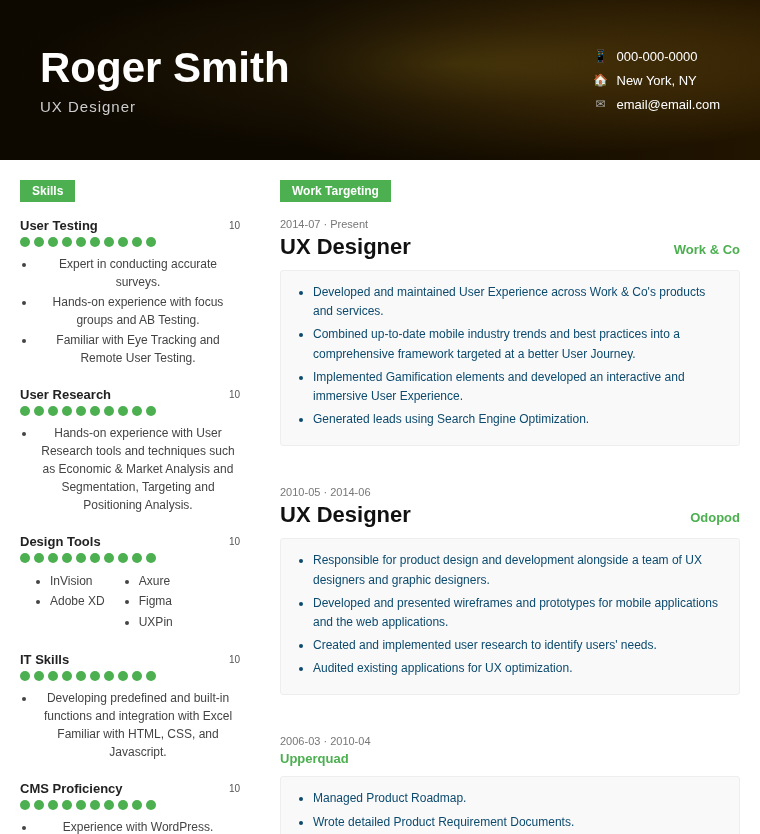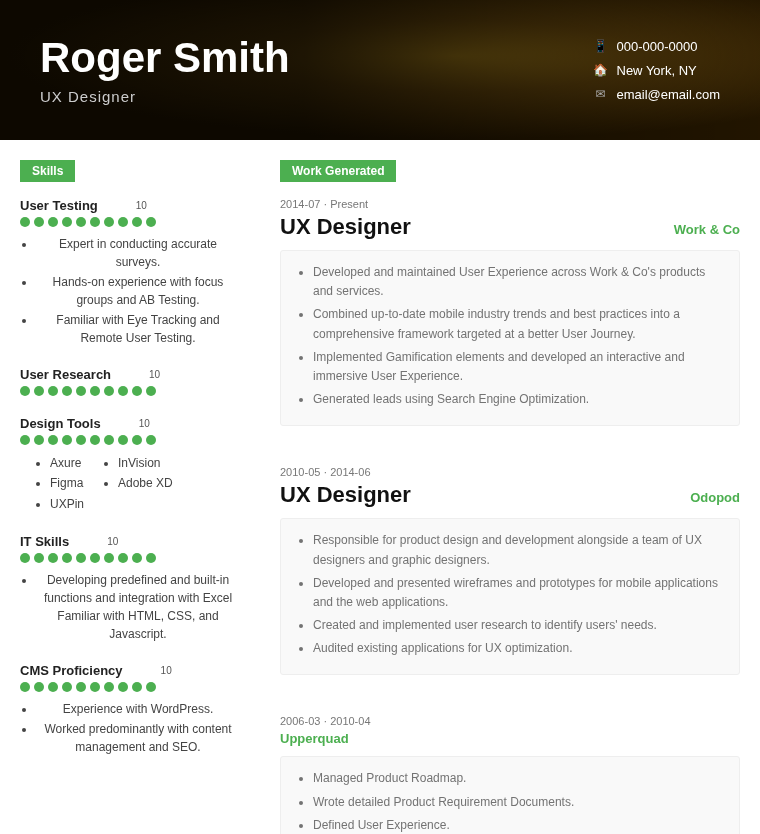--- a/index.html
+++ b/index.html
@@ -1,21 +1,21 @@
 <!DOCTYPE html>
 <html><head>
   <meta charset="utf-8">
   <style>
     * { margin: 0; padding: 0; box-sizing: border-box; }
     body { font-family: Arial, sans-serif; width: 760px; background: #fff; font-size: 13px; color: #333; }
 
     
     .header {
       position: relative;
-      height: 140px;
+      height: 160px;
       background: #2a2a2a;
       overflow: hidden;
       display: flex;
       align-items: center;
       padding: 0 40px;
     }
     .header-bg {
       position: absolute;
       top: 0; left: 0; right: 0; bottom: 0;
       background: linear-gradient(to right, rgba(0,0,0,0.7) 40%, rgba(0,0,0,0.2) 100%);
@@ -102,20 +102,21 @@
       padding: 4px 12px;
       margin-bottom: 16px;
     }
 
     
     .skill-block {
       margin-bottom: 20px;
     }
     .skill-title-row {
       display: flex;
+      justify-content: space-between;
       align-items: center;
       margin-bottom: 4px;
       gap: 38px;
     }
     .skill-title {
       font-weight: bold;
       font-size: 13px;
       color: #222;
     }
     .skill-score {
@@ -185,21 +186,21 @@
     }
     .work-card {
       background: #f9f9f9;
       border: 1px solid #eee;
       border-radius: 3px;
       padding: 12px 16px;
     }
     .work-bullets {
       padding-left: 16px;
       font-size: 12px;
-      color: #737373;
+      color: #0c4a6e;
       line-height: 1.6;
     }
     .work-bullets li {
       margin-bottom: 4px;
     }
   </style>
 </head>
 <body>
 
 <div class="header">
@@ -267,52 +268,55 @@
             <div class="dot"></div>
             <div class="dot"></div>
             <div class="dot"></div>
             <div class="dot"></div>
             <div class="dot"></div>
             <div class="dot"></div>
             <div class="dot"></div>
             <div class="dot"></div>
             <div class="dot"></div>
           </div>
+          <ul class="skill-bullets">
+            <li>Hands-on experience with User Research tools and techniques such as Economic &amp; Market Analysis and Segmentation, Targeting and Positioning Analysis.</li>
+          </ul>
         </div>
         <div class="skill-block">
           <div class="skill-title-row">
             <span class="skill-title">Design Tools</span>
             <span class="skill-score">10</span>
           </div>
           <div class="skill-dots">
             <div class="dot"></div>
             <div class="dot"></div>
             <div class="dot"></div>
             <div class="dot"></div>
             <div class="dot"></div>
             <div class="dot"></div>
             <div class="dot"></div>
             <div class="dot"></div>
             <div class="dot"></div>
             <div class="dot"></div>
           </div>
           <div class="tools-grid">
+            <div class="tools-col">
+              <ul>
+                <li>InVision</li>
+                <li>Adobe XD</li>
+              </ul>
+            </div>
             <div class="tools-col">
               <ul>
                 <li>Axure</li>
                 <li>Figma</li>
                 <li>UXPin</li>
               </ul>
             </div>
-            <div class="tools-col">
-              <ul>
-                <li>InVision</li>
-                <li>Adobe XD</li>
-              </ul>
-            </div>
           </div>
         </div>
         <div class="skill-block">
           <div class="skill-title-row">
             <span class="skill-title">IT Skills</span>
             <span class="skill-score">10</span>
           </div>
           <div class="skill-dots">
             <div class="dot"></div>
             <div class="dot"></div>
@@ -351,21 +355,21 @@
             <li>Worked predominantly with content management and SEO.</li>
           </ul>
         </div>
       </div>
 
     
     
   </div>
 
   <div class="right-col">
-    <div class="section-header">Work Generated</div>
+    <div class="section-header">Work Targeting</div>
 
     <div id="work-container">
         <div class="work-block">
           <div class="work-date">2014-07 · Present</div>
           <div class="work-title-row">
             <div class="work-title">UX Designer</div>
             <div class="work-company">Work &amp; Co</div>
           </div>
           <div class="work-card">
             <ul class="work-bullets">

